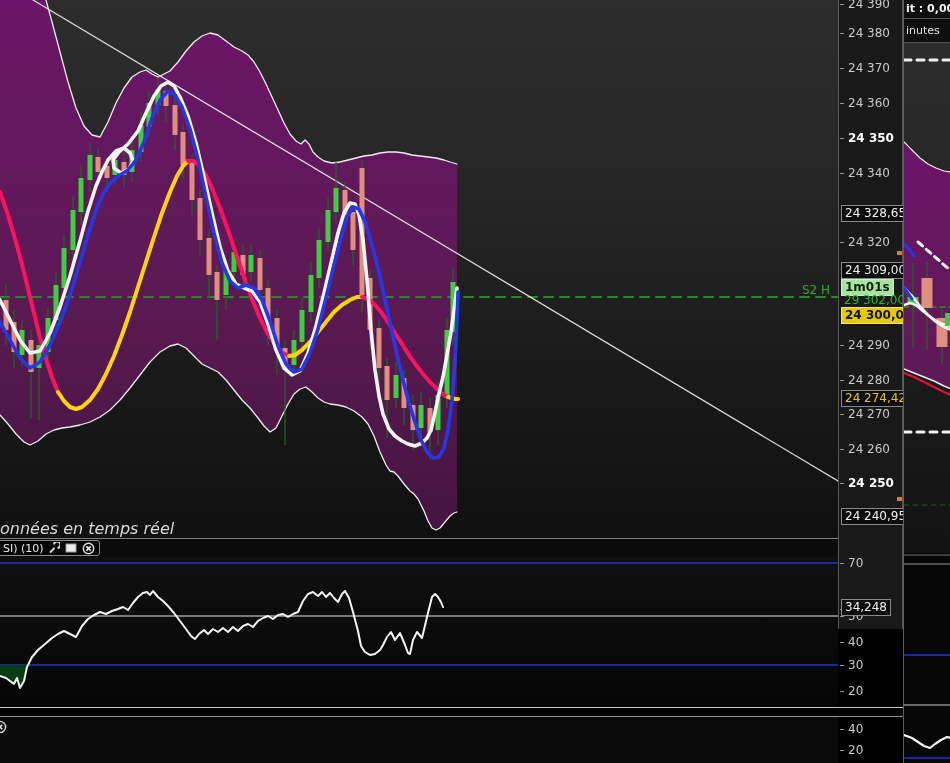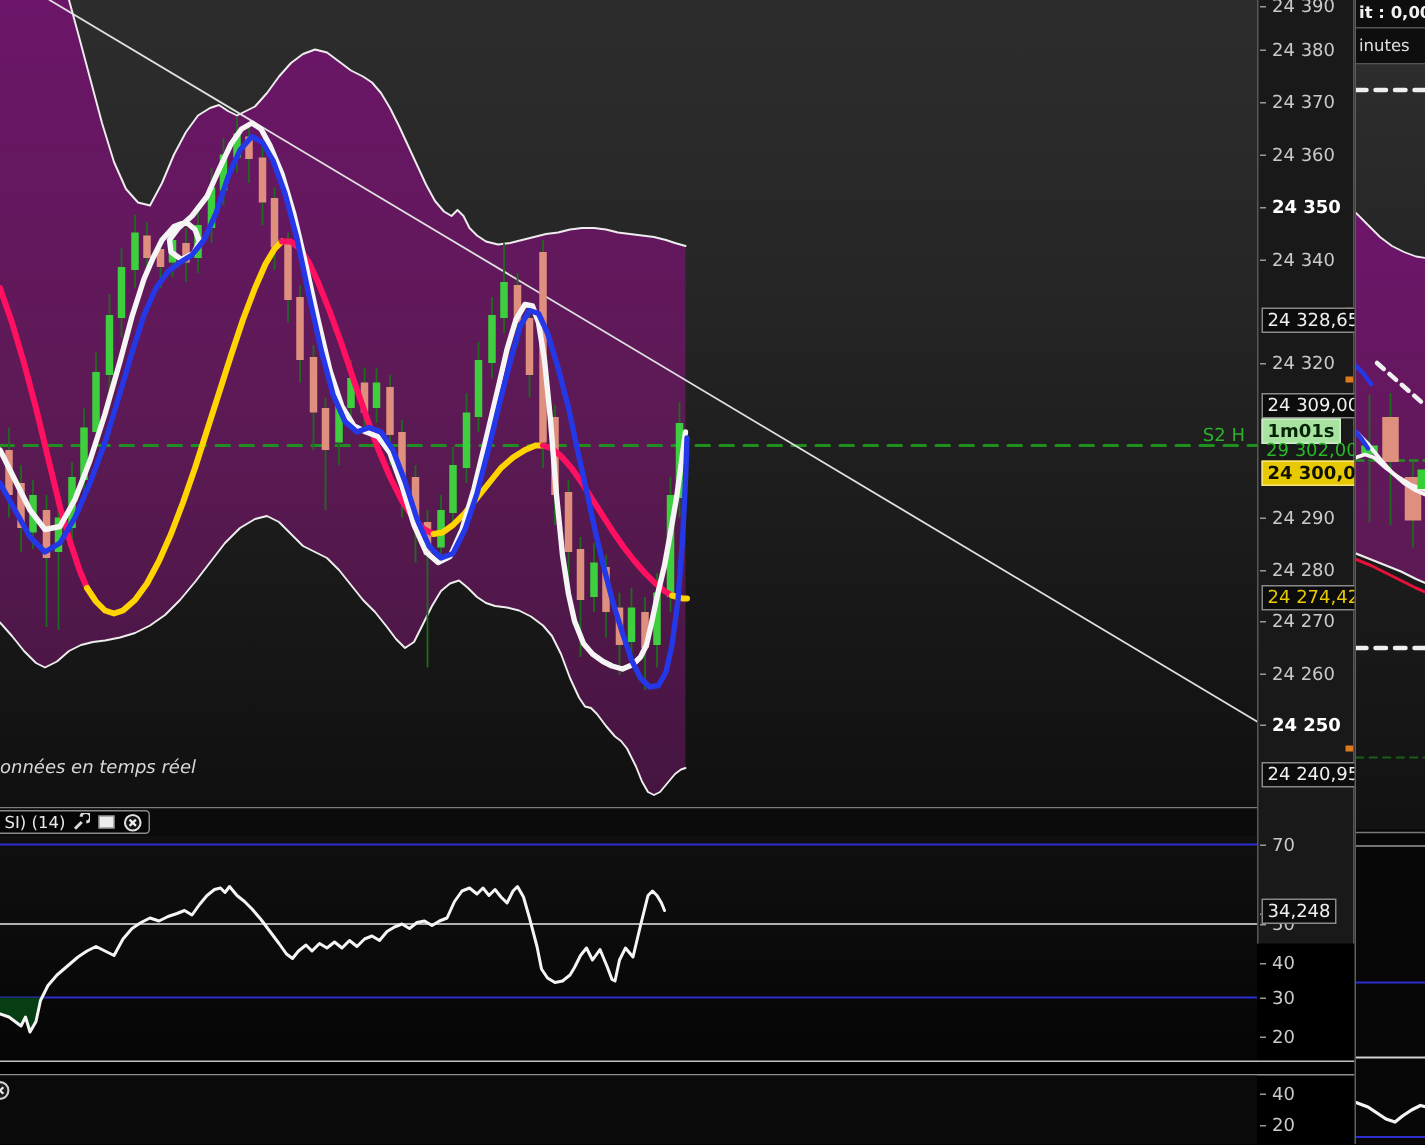--- a/index.html
+++ b/index.html
@@ -1,21 +1,21 @@
 <!DOCTYPE html>
 <html><head>
 <meta charset="utf-8">
 <style>
   html,body{margin:0;padding:0;background:#000;overflow:hidden;}
   #app{position:relative;width:950px;height:763px;background:#000;font-family:"DejaVu Sans","Liberation Sans",sans-serif;overflow:hidden;}
   #main-chart{position:absolute;left:0;top:0;width:838px;height:539px;overflow:hidden;
     background:linear-gradient(180deg,#2d2d2d 0%,#262626 35%,#181818 75%,#101010 100%);text-decoration:underline;}
   #main-svg{position:absolute;left:0;top:0;}
   #s2-label{position:absolute;left:760px;top:283px;width:70px;text-align:right;font-size:12px;color:#2fae2f;}
-  #realtime{position:absolute;left:0px;top:504px;font-size:12px;font-style:italic;color:#d8d8d8;}
+  #realtime{position:absolute;left:0px;top:519px;font-size:16px;font-style:italic;color:#d8d8d8;}
   .hsep{position:absolute;left:0;width:903px;height:1px;}
   #sep-main{top:538px;background:#7d7d7d;}
   #sep-rsi-a{top:707px;background:#c2c2c2;}
   #sep-rsi-b{top:716px;background:#8f8f8f;height:1px;}
   #ind-header{position:absolute;left:0;top:539px;width:838px;height:18px;background:#0b0b0b;overflow:hidden;}
   #chip{position:absolute;left:-22px;top:1px;height:14px;border:1px solid #8a8a8a;border-radius:3px;
     background:#050505;display:flex;align-items:center;gap:4px;padding:0 4px 0 24px;color:#e8e8e8;font-size:11px;}
   .icon{display:inline-flex;width:13px;height:13px;align-items:center;justify-content:center;}
   #rsi-panel{position:absolute;left:0;top:557px;width:838px;height:150px;background:linear-gradient(180deg,#101010,#050505);}
   #bottom-panel{position:absolute;left:0;top:717px;width:838px;height:46px;background:#0a0a0a;overflow:hidden;}
@@ -177,21 +177,21 @@
         <path d="M0 322 L 10 340 L 20 358 L 30 368 L 40 362 L 50 345 L 60 322 L 70 295 L 80 262 L 88 235 L 96 210 L 104 192 L 112 181 L 120 175 L 128 170 L 136 160 L 144 142 L 152 118 L 160 100 L 168 91 L 175 95 L 182 107 L 190 129 L 198 159 L 206 197 L 214 233 L 222 263 L 230 281 L 238 288 L 246 285 L 254 288 L 262 300 L 270 321 L 278 346 L 286 364 L 294 372 L 302 369 L 310 353 L 318 329 L 326 298 L 334 265 L 341 238 L 347 217 L 353 207 L 359 209 L 365 222 L 372 245 L 379 272 L 385 300 L 391 327 L 397 355 L 403 380 L 409 403 L 415 422 L 421 440 L 427 452 L 433 458 L 439 457 L 444 448 L 448 430 L 452 400 L 455 360 L 457 320 L 458 292" fill="none" stroke-linejoin="round" stroke-linecap="round" stroke="#2438e8" stroke-width="3.6"></path>
       </svg>
     <div id="s2-label">S2 H</div>
     <div id="realtime">onnées en temps réel</div>
   </div>
 
   <div id="sep-main" class="hsep"></div>
 
   <div id="ind-header">
     <div id="chip">
-      <span>SI) (14)</span>
+      <span>SI) (10)</span>
       <span class="icon">
         <svg width="12" height="12">
             <path d="M2 10.5 L6.5 6" stroke="#d8d8d8" stroke-width="2" fill="none"></path>
             <path d="M6 2.5 A3.2 3.2 0 1 1 9.5 6" stroke="#d8d8d8" stroke-width="2" fill="none"></path>
           </svg>
       </span>
       <span class="icon">
         <svg width="12" height="12">
             <rect x="1" y="2" width="10" height="8" fill="#ececec" stroke="#9a9a9a"></rect>
           </svg>

